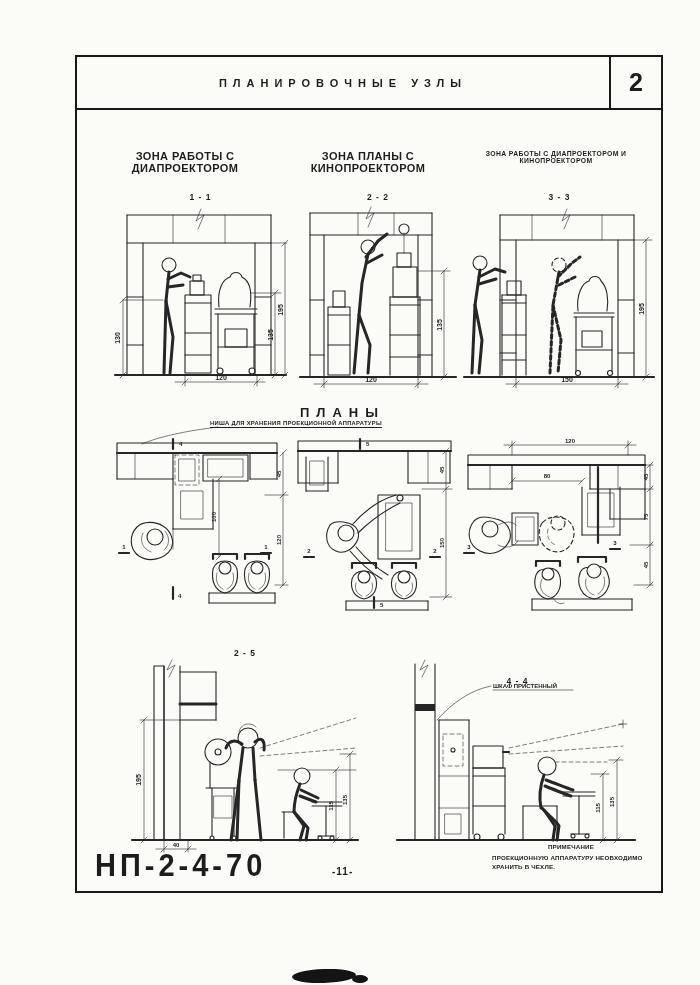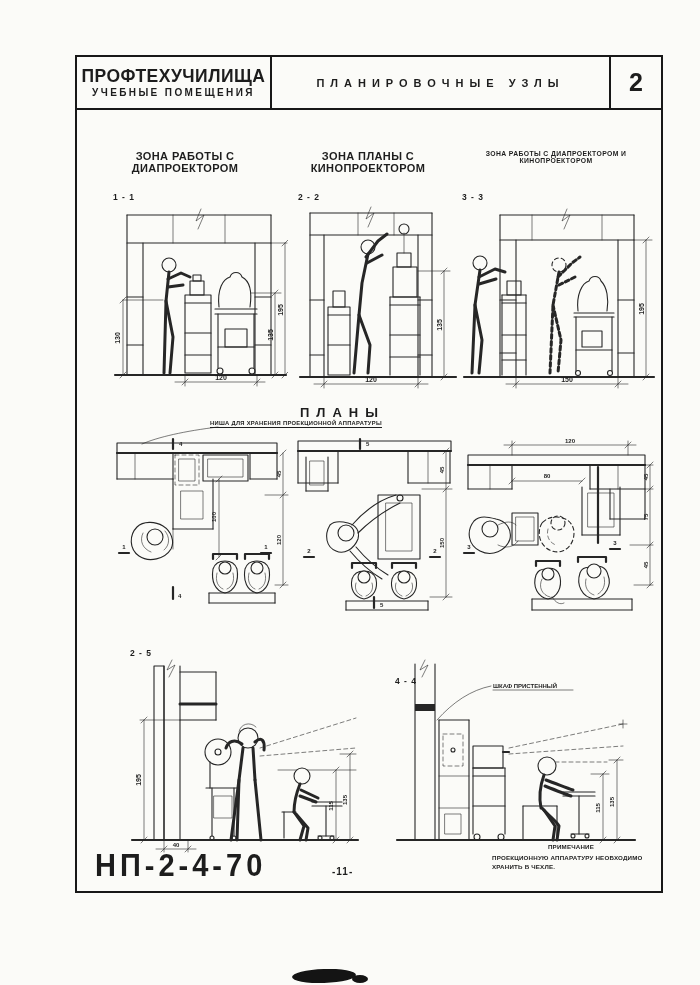--- a/index.html
+++ b/index.html
@@ -6,21 +6,21 @@
   body{width:700px;height:985px;background:#e9e8e4;font-family:"Liberation Sans",sans-serif;}
   .page{position:relative;width:700px;height:985px;background:#fbfbf8;overflow:hidden;color:#1d1d1d;}
   .frame{position:absolute;left:75px;top:55px;width:588px;height:838px;border:2px solid #181818;box-sizing:border-box;}
   .hdr{position:absolute;left:0;top:0;width:100%;height:53px;border-bottom:2px solid #181818;box-sizing:border-box;display:flex;}
   .hdr-org{width:195px;border-right:2px solid #181818;box-sizing:border-box;display:flex;flex-direction:column;align-items:center;justify-content:center;}
   .hdr-org .l1{font-weight:bold;font-size:17.5px;letter-spacing:.5px;line-height:1.05;}
   .hdr-org .l2{font-weight:bold;font-size:10px;letter-spacing:2.4px;margin-top:2px;}
   .hdr-title{flex:1;display:flex;align-items:center;justify-content:center;font-weight:bold;font-size:11px;letter-spacing:6px;}
   .hdr-num{width:52px;border-left:2px solid #181818;box-sizing:border-box;display:flex;align-items:center;justify-content:center;font-weight:bold;font-size:25px;}
   .zone{position:absolute;font-weight:bold;font-size:11px;letter-spacing:.4px;text-align:center;}
-  .dtitle{position:absolute;font-weight:bold;font-size:8.5px;letter-spacing:1px;text-align:left;}
+  .dtitle{position:absolute;font-weight:bold;font-size:8.5px;letter-spacing:1px;text-align:center;}
   .plans-title{position:absolute;font-weight:bold;font-size:13px;letter-spacing:7px;text-align:left;}
   .callout{position:absolute;font-weight:bold;font-size:5.8px;letter-spacing:.3px;border-bottom:1px solid #1d1d1d;padding-bottom:1px;}
   .doc-code{position:absolute;font-weight:bold;font-size:29px;letter-spacing:4px;transform:scaleY(1.05);}
   .page-label{position:absolute;font-weight:bold;font-size:10px;letter-spacing:1px;}
   .note{position:absolute;width:158px;font-weight:bold;font-size:6.2px;line-height:1.55;letter-spacing:.2px;}
   .note .nt{text-align:center;margin-bottom:1px;}
   .smudge{position:absolute;background:#141414;border-radius:50%;}
   
   .dw{position:absolute;}
   .dw line,.dw path,.dw rect,.dw circle,.dw ellipse{stroke:#262626;fill:none;stroke-width:1.1;stroke-linecap:round;stroke-linejoin:round;}
@@ -34,24 +34,20 @@
   .dw text{fill:#1d1d1d;stroke:none;font-family:"Liberation Sans",sans-serif;font-size:7px;font-weight:bold;}
   .dw text.sm{font-size:6px;}
 </style>
 </head>
 <body>
 
 <div class="page">
 
   <div class="frame">
     <div class="hdr">
-      <div class="hdr-org">
-        <div class="l1">ПРОФТЕХУЧИЛИЩА</div>
-        <div class="l2">УЧЕБНЫЕ ПОМЕЩЕНИЯ</div>
-      </div>
       <div class="hdr-title">ПЛАНИРОВОЧНЫЕ УЗЛЫ</div>
       <div class="hdr-num">2</div>
     </div>
   </div>
 
   <div class="zone" style="left:100px;top:150px;width:170px;">ЗОНА РАБОТЫ С ДИАПРОЕКТОРОМ</div>
   <div class="zone" style="left:282px;top:150px;width:172px;">ЗОНА ПЛАНЫ С КИНОПРОЕКТОРОМ</div>
   <div class="zone" style="left:452px;top:150px;width:208px;font-size:6.8px;">ЗОНА РАБОТЫ С ДИАПРОЕКТОРОМ И КИНОПРОЕКТОРОМ</div>
 
   <div class="dtitle" style="left:113px;top:192px;width:175px;">1 - 1</div>

